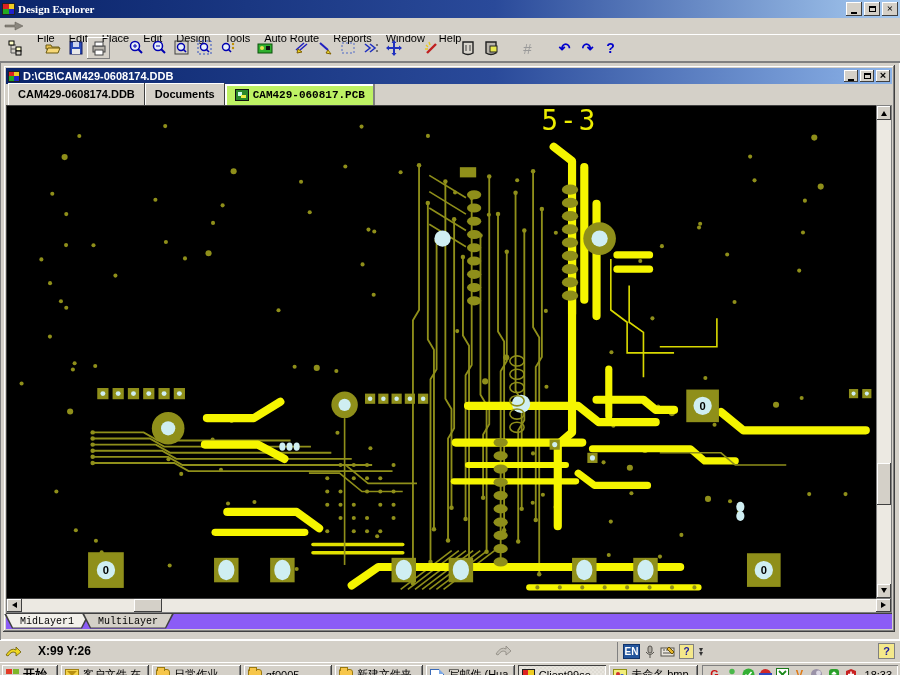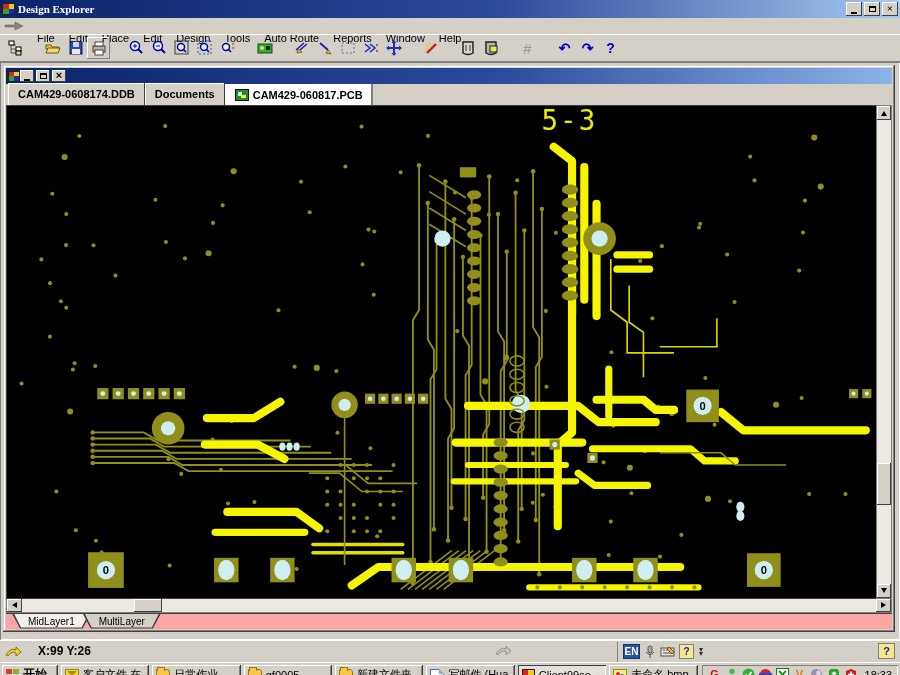--- a/index.html
+++ b/index.html
@@ -45,21 +45,21 @@
     box-shadow:inset -1px -1px 0 #404040,inset 1px 1px 0 #d4d0c8,inset -2px -2px 0 #808080,inset 2px 2px 0 #fff;
     padding:3px;}
   .ctitle{height:16px;background:linear-gradient(90deg,#0a246a 0%,#2a4a9a 55%,#8cb3e8 100%);
     display:flex;align-items:center;padding:0 2px;flex:0 0 auto;}
   .ctitle .title{color:#fff;font-weight:bold;font-size:11px;margin-left:3px;flex:1;}
   .ctitle .wbtn{width:14px;height:12px;}
   .ctitle .mosaic{width:12px;height:11px;}
   .tabrow{height:21px;display:flex;align-items:flex-end;padding-left:2px;flex:0 0 auto;background:#d4d0c8;}
   .dtab{height:22px;padding:2px 10px 2px 10px;font-weight:bold;display:flex;align-items:center;gap:4px;
     box-shadow:inset -1px 0 0 #404040,inset 1px 1px 0 #fff;background:#d4d0c8;}
-  .dtab.active{height:21px;box-shadow:inset -2px 0 0 #808080,inset 2px 2px 0 #fff;background:#ffffff;}
+  .dtab.active{height:21px;box-shadow:inset -2px 0 0 #808080,inset 2px 2px 0 #fff;background:#bef264;font-family:Liberation Mono, monospace;}
   .tab-doc-icon{width:14px;height:12px;background:#2a8a2a;border:1px solid #111;position:relative;}
   .tab-doc-icon i{position:absolute;left:2px;top:2px;width:4px;height:4px;background:#cfe;}
   .tab-doc-icon b{position:absolute;right:2px;bottom:2px;width:5px;height:3px;background:#ee4;}
 
   .canvasrow{flex:1 1 auto;display:flex;min-height:0;}
   .pcbwrap{flex:1;position:relative;background:#000;border:1px solid #404040;border-right:none;}
   .pcbwrap svg{width:100%;height:100%;display:block;}
   .vscroll{flex:0 0 16px;background:#ece9e2;display:flex;flex-direction:column;border:1px solid #808080;}
   .sbtn{flex:0 0 14px;background:#d4d0c8;box-shadow:inset -1px -1px 0 #404040,inset 1px 1px 0 #fff;
     display:flex;align-items:center;justify-content:center;}
@@ -69,22 +69,22 @@
   .tri.left{border-top:3px solid transparent;border-bottom:3px solid transparent;border-right:5px solid #000;}
   .tri.right{border-top:3px solid transparent;border-bottom:3px solid transparent;border-left:5px solid #000;}
   .vtrack{flex:1;position:relative;}
   .vthumb{position:absolute;left:0;right:0;top:74%;height:42px;background:#d4d0c8;
     box-shadow:inset -1px -1px 0 #404040,inset 1px 1px 0 #fff;}
   .hscroll{flex:0 0 14px;display:flex;background:#ece9e2;border:1px solid #808080;border-top:none;}
   .hscroll .sbtn{flex:0 0 15px;}
   .htrack{flex:1;position:relative;}
   .hthumb{position:absolute;top:0;bottom:0;left:112px;width:28px;background:#d4d0c8;
     box-shadow:inset -1px -1px 0 #404040,inset 1px 1px 0 #fff;}
-  .ltabs{flex:0 0 16px;display:flex;align-items:stretch;padding-left:14px;background:#fca5a5;
-    border-top:1px solid #404040;}
+  .ltabs{flex:0 0 16px;display:flex;align-items:stretch;padding-left:6px;background:#8b5cf6;
+    border-top:1px solid #404040;font-family:Liberation Mono, monospace;}
   .ltab{position:relative;margin-left:-8px;padding:0 16px;display:flex;align-items:center;font-size:10px;}
   .ltab::before{content:"";position:absolute;inset:0;background:#404040;
     clip-path:polygon(0 0,100% 0,calc(100% - 8px) 100%,8px 100%);}
   .ltab::after{content:"";position:absolute;inset:0;background:#d4d0c8;
     clip-path:polygon(2px 0,calc(100% - 2px) 0,calc(100% - 9px) calc(100% - 1px),9px calc(100% - 1px));}
   .ltab.active::after{background:#f2f0ea;}
   .ltab span{position:relative;z-index:1;}
 
   
   .statusbar{height:22px;flex:0 0 auto;position:relative;display:flex;align-items:center;
@@ -314,20 +314,21 @@
 
   <div class="client">
     <div class="child">
       <div class="ctitle">
         <span class="mosaic">
             <i></i>
             <i></i>
             <i></i>
             <i></i>
           </span>
+        <span class="title">D:\CB\CAM429-0608174.DDB</span>
         <span class="winbtns">
           <span class="wbtn">
               <span class="glyph-min"></span>
             </span>
           <span class="wbtn">
               <span class="glyph-restore"></span>
             </span>
           <span class="wbtn">
               <span class="glyph-close">×</span>
             </span>

